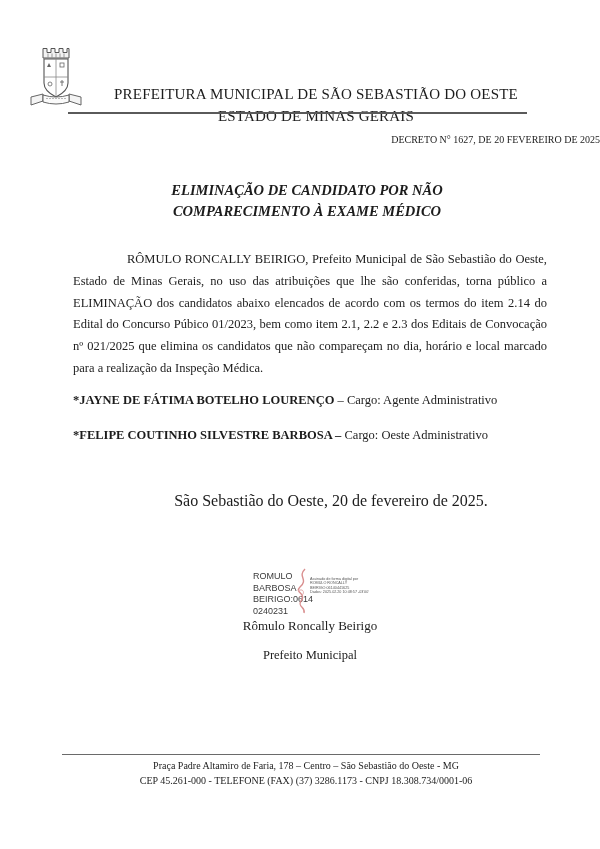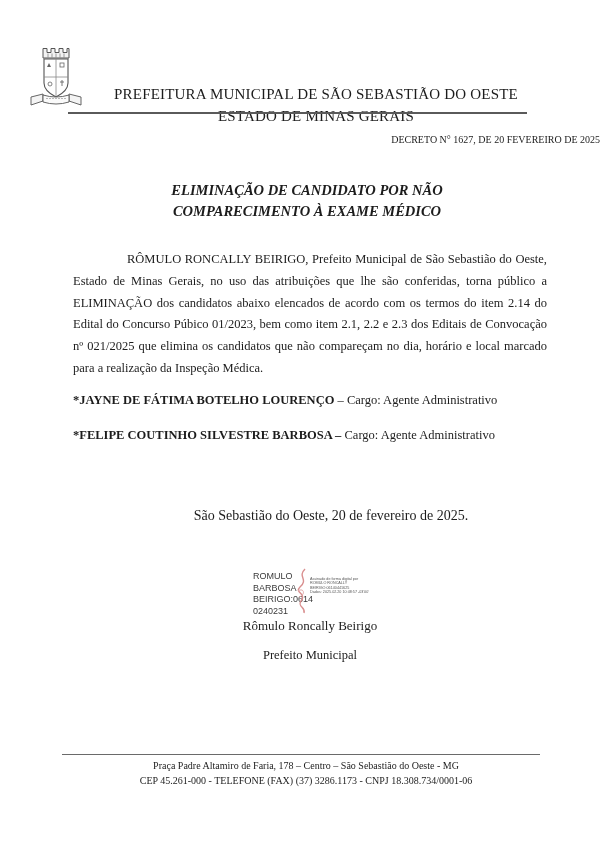--- a/index.html
+++ b/index.html
@@ -22,21 +22,21 @@
   .doc-title { left:70px; width:474px; top:180px; text-align:center;
     font-weight:bold; font-size:14.5px; line-height:21px;font-style:italic; }
 
   .body-par { left:73px; width:474px; top:249px; text-align:justify;
     text-indent:54px; font-size:12.5px; line-height:21.8px; }
 
   .candidates { left:73px; width:474px; top:390px; font-size:12.5px; }
   .candidate { line-height:21px; margin-bottom:14px; }
   .candidate b { font-weight:bold; }
 
-  .date-line { left:100px; width:462px; top:508px; text-align:center; font-size:14px; }
+  .date-line { left:100px; width:462px; top:492px; text-align:center; font-size:16px; }
 
   .sig-digital { left:253px; top:571px; width:200px; height:50px; }
   .sig-stamp { font-family:"Liberation Sans", sans-serif; font-size:9px;
     line-height:11.5px; color:#3a3a3a; }
   .sig-flourish { position:absolute; left:38px; top:-4px; }
   .sig-details { position:absolute; left:57px; top:6px; width:180px;
     font-family:"Liberation Sans", sans-serif; font-size:6px; line-height:7px;
     color:#555; transform:scale(0.62); transform-origin:0 0; }
 
   .signed-name { left:73px; width:474px; top:618px; text-align:center; font-size:13px; }
@@ -87,21 +87,21 @@
 
   <div class="abs doc-title">
     <div>ELIMINAÇÃO DE CANDIDATO POR NÃO</div>
     <div>COMPARECIMENTO À EXAME MÉDICO</div>
   </div>
 
   <div class="abs body-par">RÔMULO RONCALLY BEIRIGO, Prefeito Municipal de São Sebastião do Oeste, Estado de Minas Gerais, no uso das atribuições que lhe são conferidas, torna público a ELIMINAÇÃO dos candidatos abaixo elencados de acordo com os termos do item 2.14 do Edital do Concurso Púbico 01/2023, bem como item 2.1, 2.2 e 2.3 dos Editais de Convocação nº 021/2025 que elimina os candidatos que não compareçam no dia, horário e local marcado para a realização da Inspeção Médica.</div>
 
   <div class="abs candidates">
     <div class="candidate"><b>*JAYNE DE FÁTIMA BOTELHO LOURENÇO</b><span> – Cargo: Agente Administrativo</span></div>
-    <div class="candidate"><b>*FELIPE COUTINHO SILVESTRE BARBOSA –</b><span> Cargo: Agente Administrativo</span></div>
+    <div class="candidate"><b>*FELIPE COUTINHO SILVESTRE BARBOSA –</b><span> Cargo: Oeste Administrativo</span></div>
   </div>
 
   <div class="abs date-line">São Sebastião do Oeste, 20 de fevereiro de 2025.</div>
 
   <div class="abs sig-digital">
     <div class="sig-stamp">
       <div>ROMULO</div>
       <div>BARBOSA</div>
       <div>BEIRIGO:0614</div>
       <div>0240231</div>

